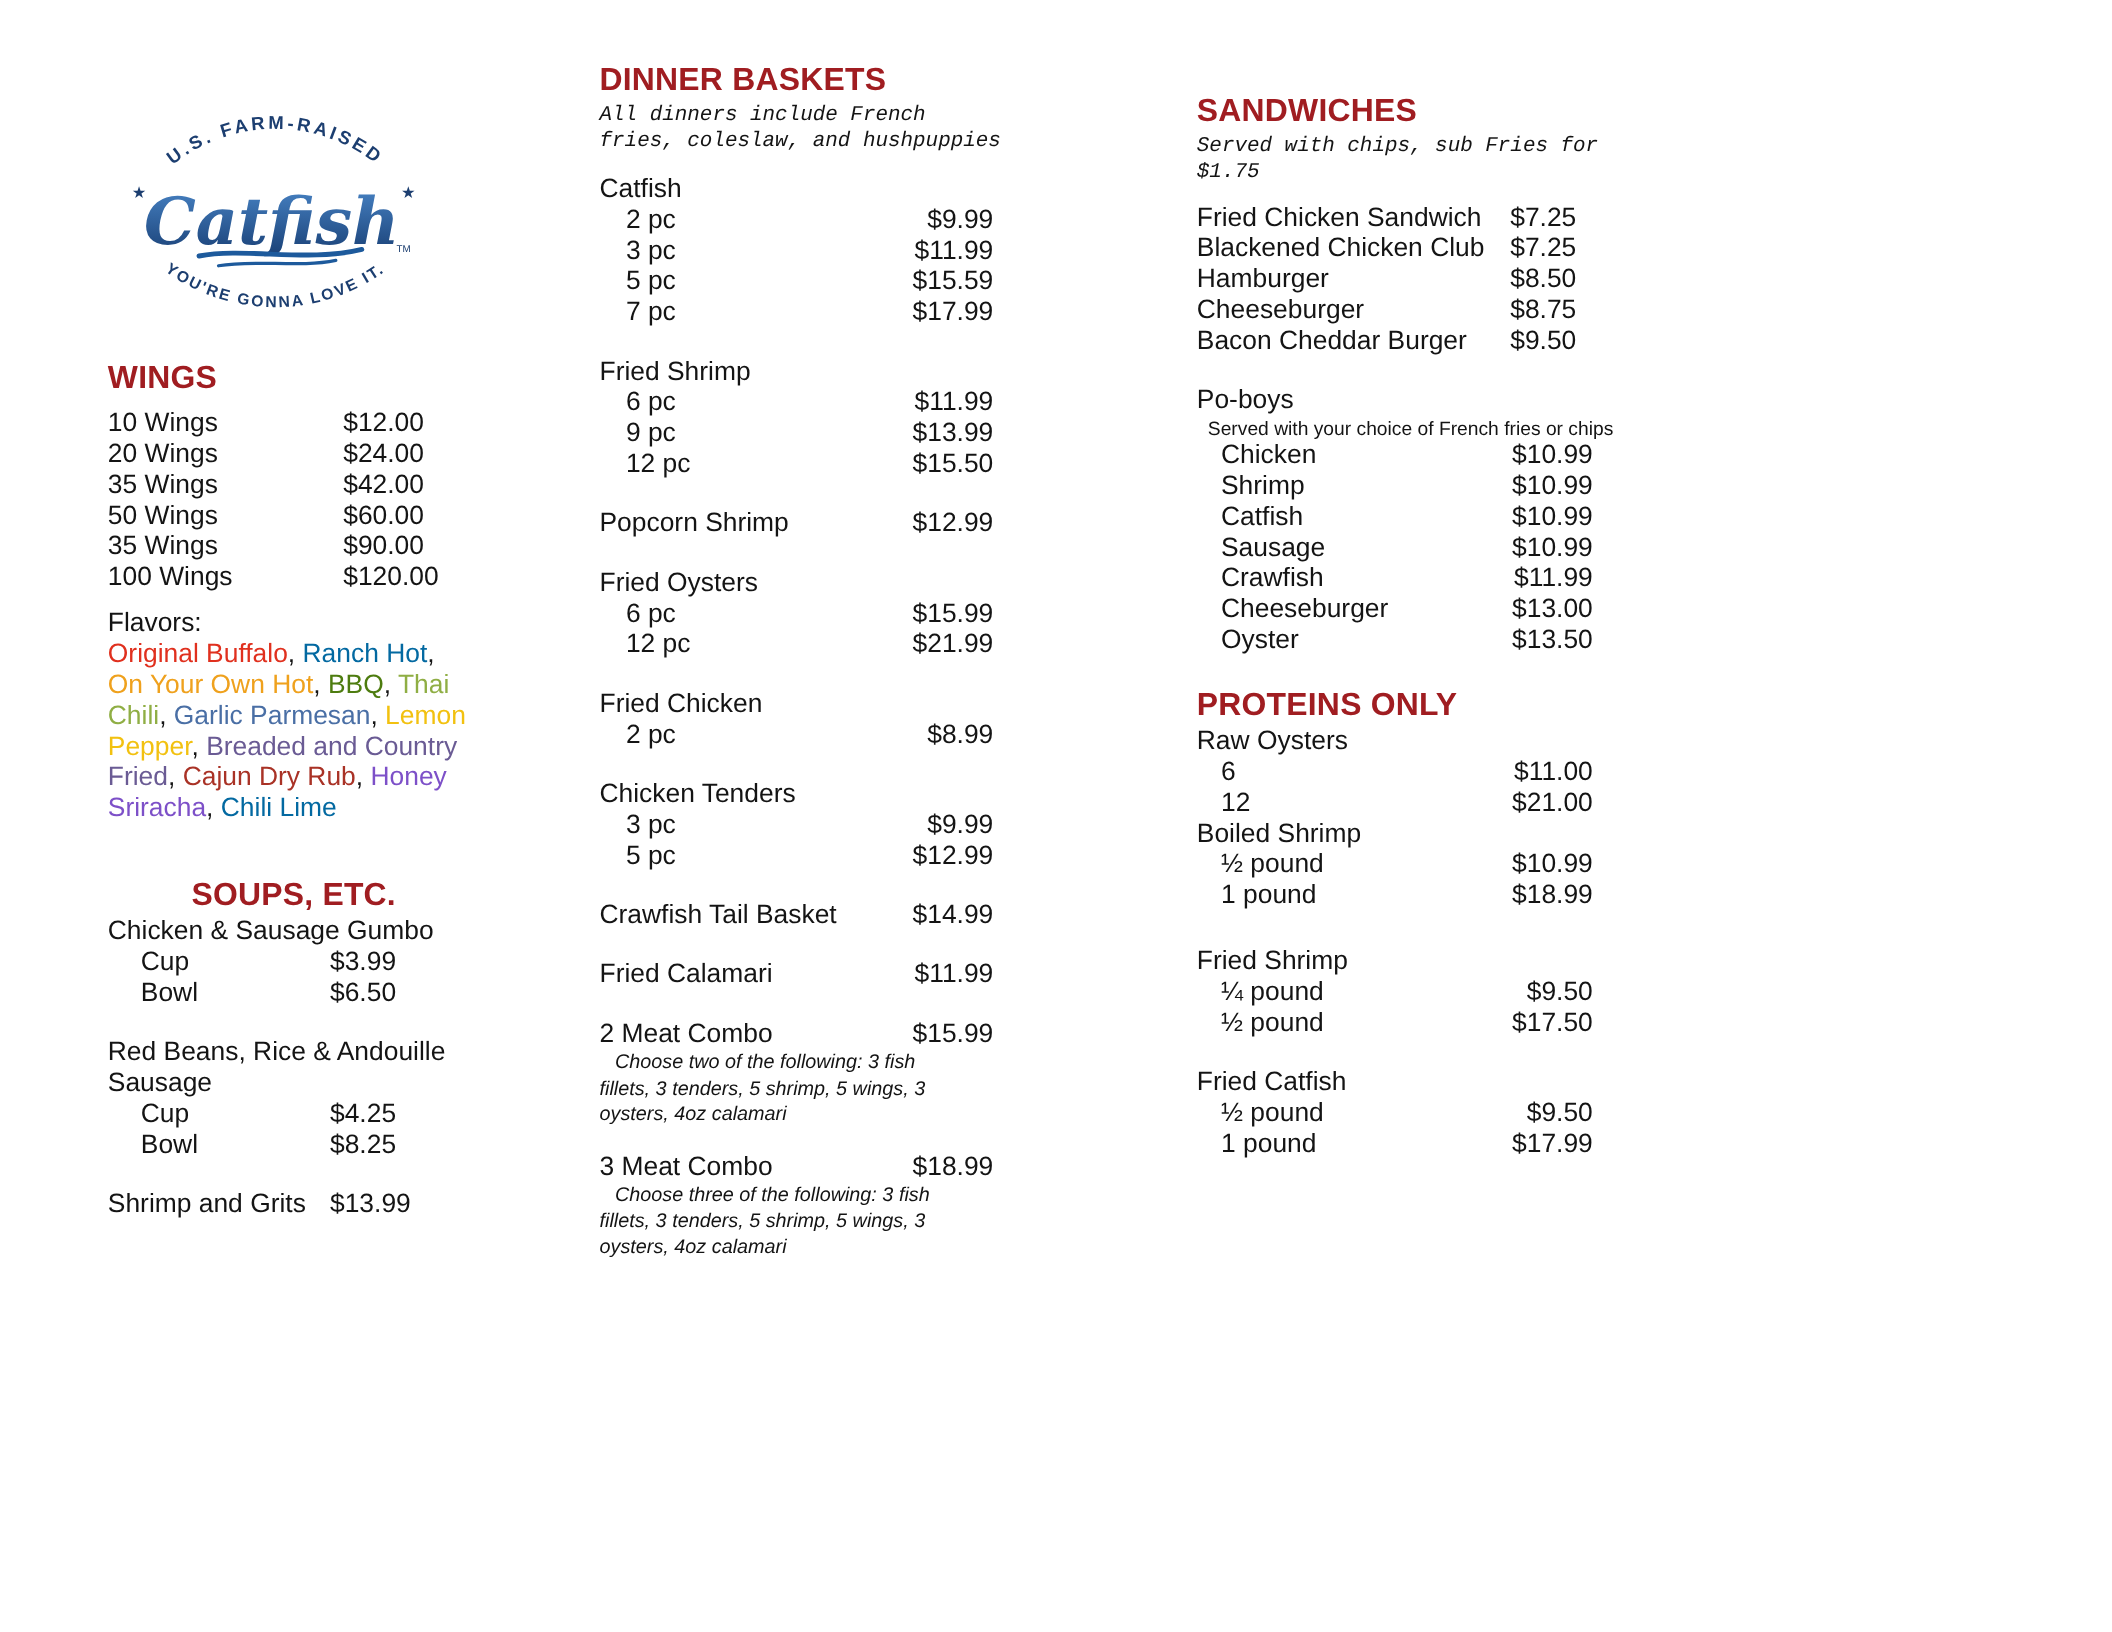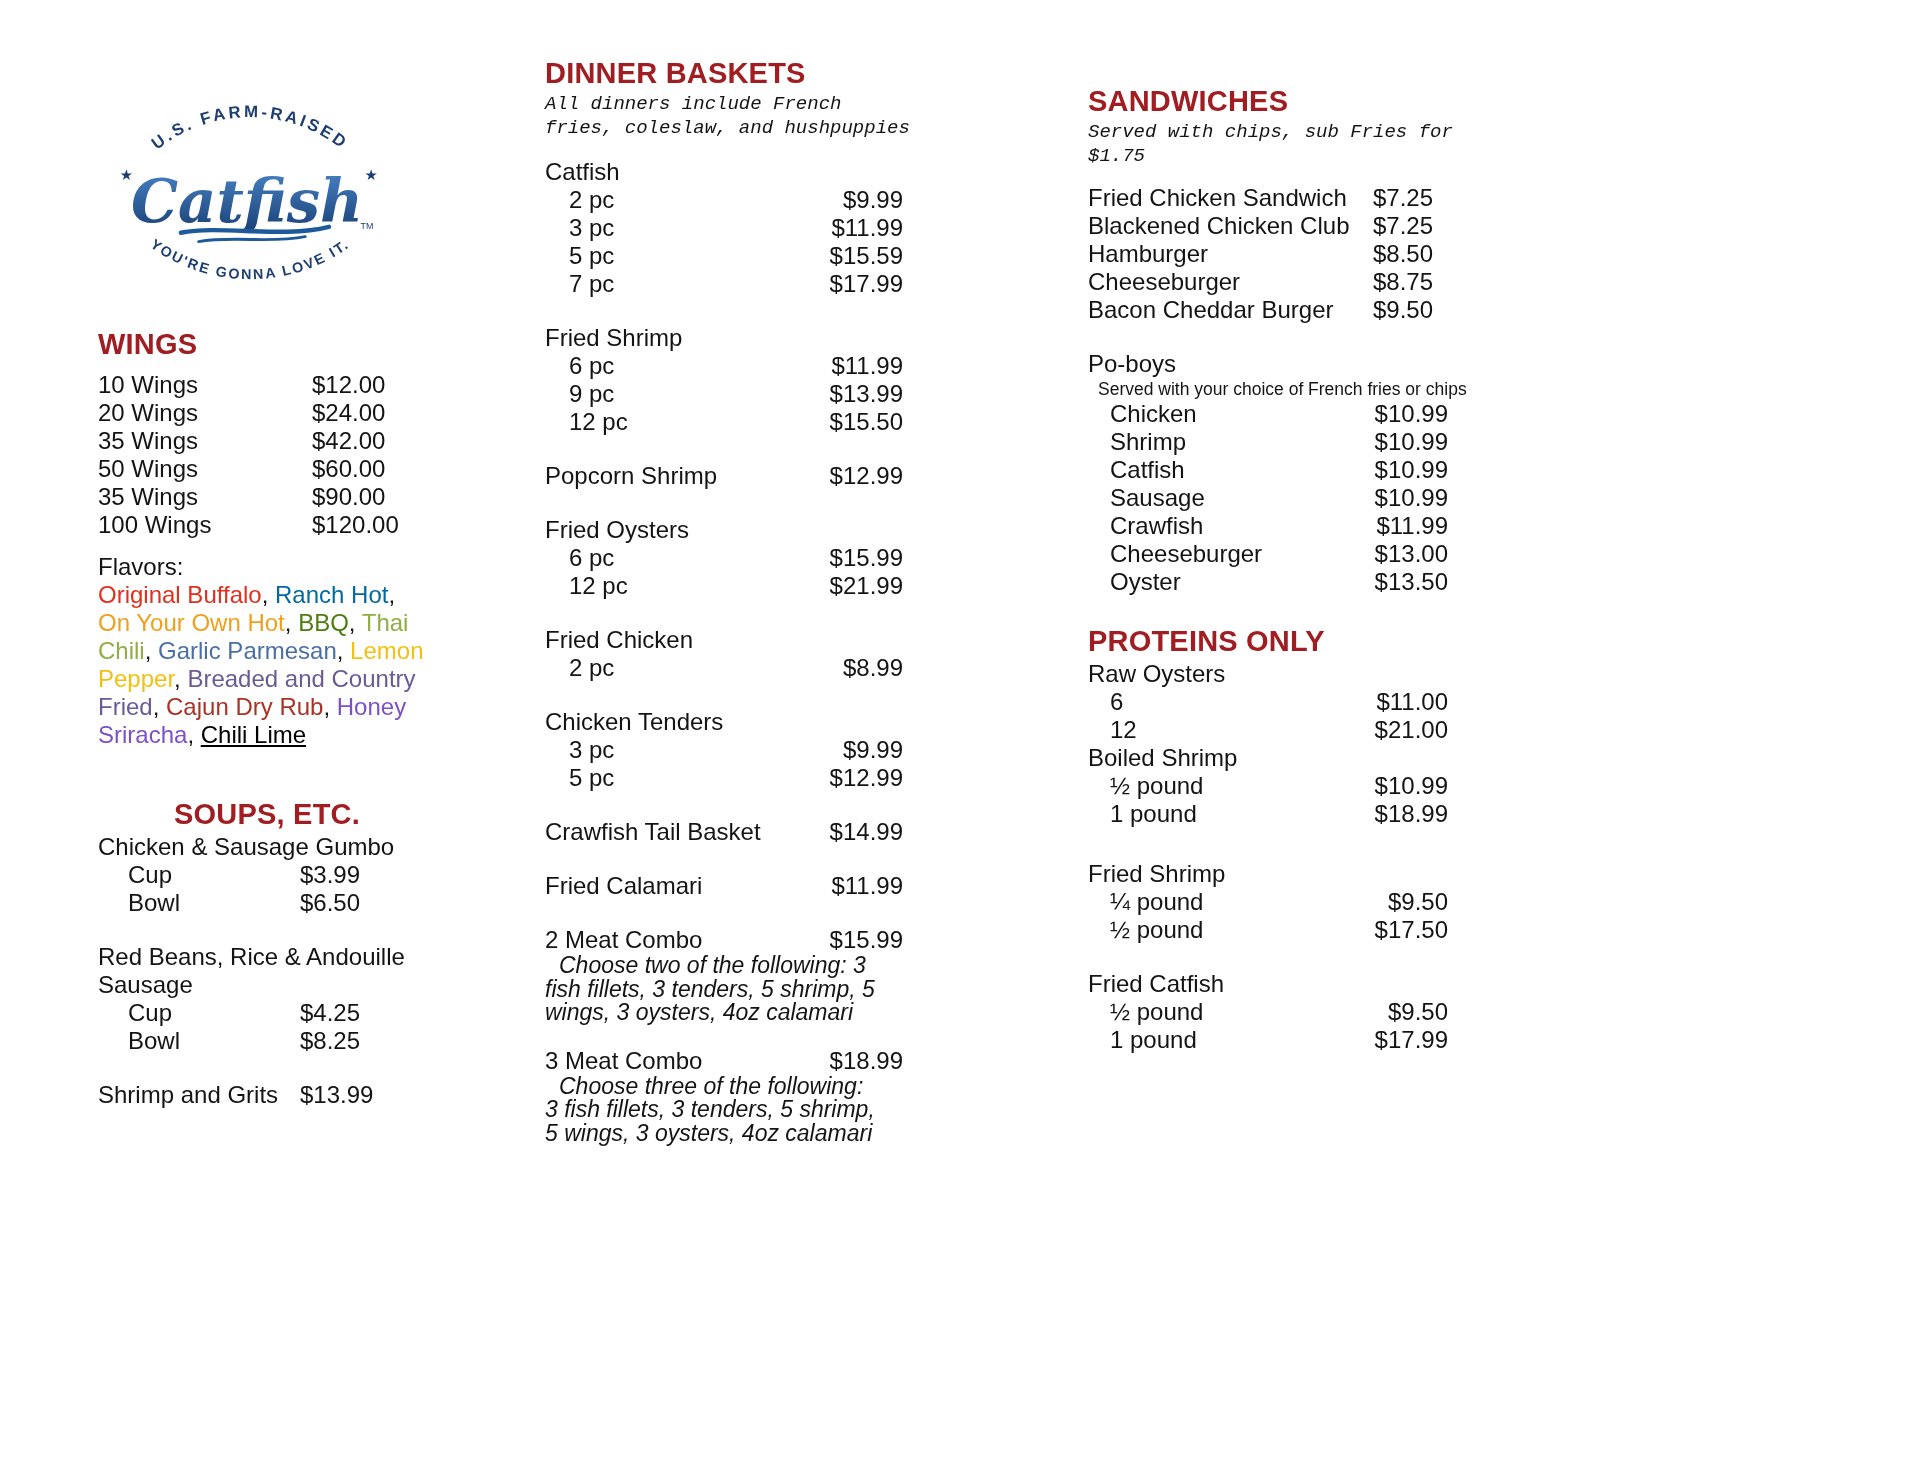--- a/index.html
+++ b/index.html
@@ -10,21 +10,21 @@
   }
   .col{position:absolute;}
   #col-left{left:98px;top:52px;width:338px;}
   #col-mid{left:545px;top:56px;width:358px;}
   #col-right{left:1088px;top:84px;width:360px;}
 
   
   .heading{color:#a01d21;font-size:29px;line-height:34px;font-weight:700;margin:0;letter-spacing:.2px;}
   .subtitle{font-style:italic;font-size:19px;line-height:23.5px;margin-top:3px;width:372px;font-family:Liberation Mono, monospace;}
   .smallnote{font-size:17.5px;line-height:22px;padding-left:10px;white-space:nowrap;}
-  .note{font-style:italic;font-size:23px;line-height:23.5px;text-indent:14px;width:332px;}
+  .note{font-style:italic;font-size:18px;line-height:23.5px;text-indent:14px;width:332px;}
 
   
   .menu-row{display:flex;justify-content:space-between;}
   .menu-row .prc{white-space:nowrap;margin-left:8px;}
   .indent{padding-left:24px;}
   .indent-sm{padding-left:22px;}
   .pad-r{padding-right:15px;}
   .tabrow{display:flex;}
   .tabrow .lbl-wings{flex:0 0 214px;}
   .tabrow .lbl-soup{flex:0 0 202px;box-sizing:border-box;}
@@ -109,21 +109,21 @@
       <p class="flavors"><span style="color: rgb(224, 48, 30);">Original Buffalo</span><span>, </span>
 <span style="color: #0369a1;">Ranch Hot</span><span>, </span>
 <span style="color: rgb(239, 161, 29);">On Your Own Hot</span><span>, </span>
 <span style="color: #4d7c0f;">BBQ</span><span>, </span>
 <span style="color: rgb(143, 174, 68);">Thai Chili</span><span>, </span>
 <span style="color: rgb(74, 111, 165);">Garlic Parmesan</span><span>, </span>
 <span style="color: rgb(242, 193, 16);">Lemon Pepper</span><span>, </span>
 <span style="color: rgb(106, 91, 148);">Breaded and Country Fried</span><span>, </span>
 <span style="color: rgb(169, 50, 38);">Cajun Dry Rub</span><span>, </span>
 <span style="color: rgb(125, 80, 200);">Honey Sriracha</span><span>, </span>
-<span style="color: #000000; text-decoration: underline;">Chili Lime</span><span></span></p>
+<span style="color: #0369a1;">Chili Lime</span><span></span></p>
     </div>
 
     <div>
       <h2 class="heading mt48">SOUPS, ETC.</h2>
 
       <div class="mt2">
         <div>Chicken &amp; Sausage Gumbo</div>
         <div class="tabrow">
           <span class="lbl-soup ind">Cup</span>
           <span class="prc">$3.99</span>

